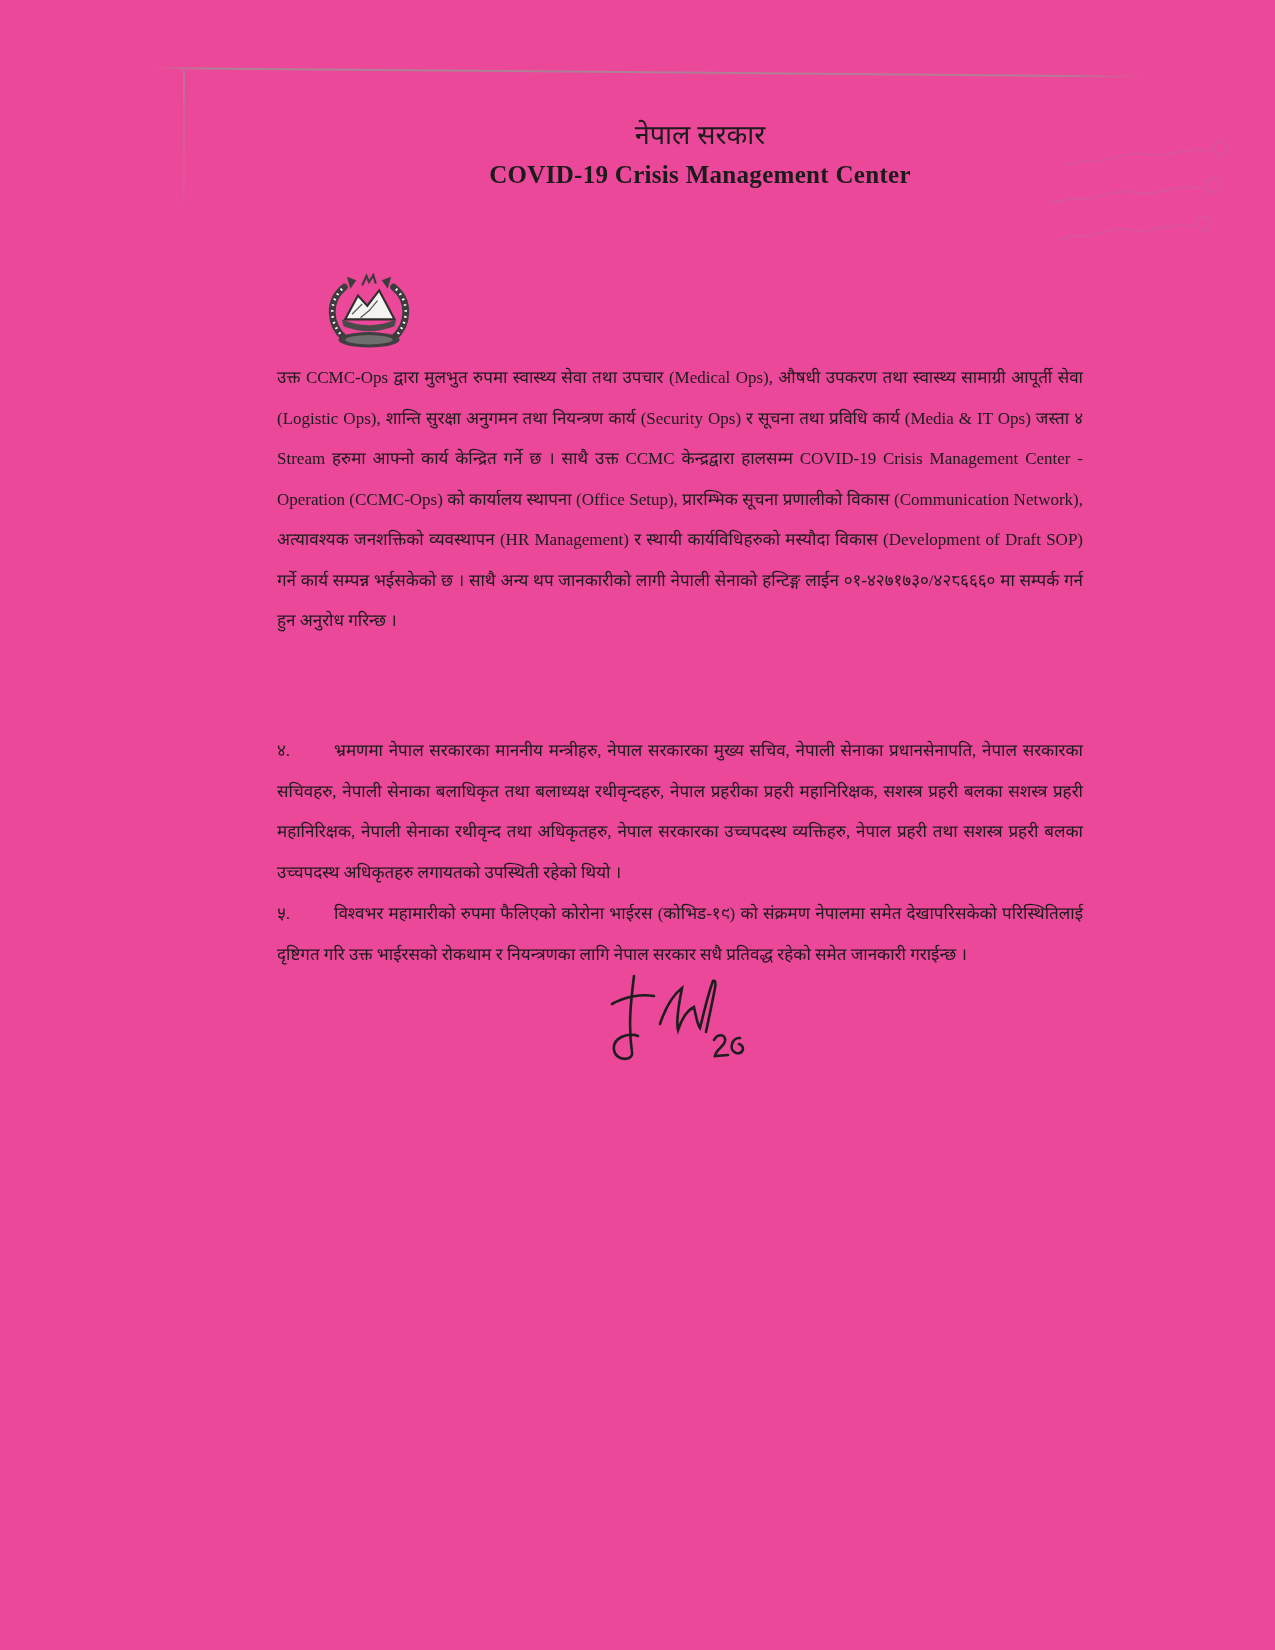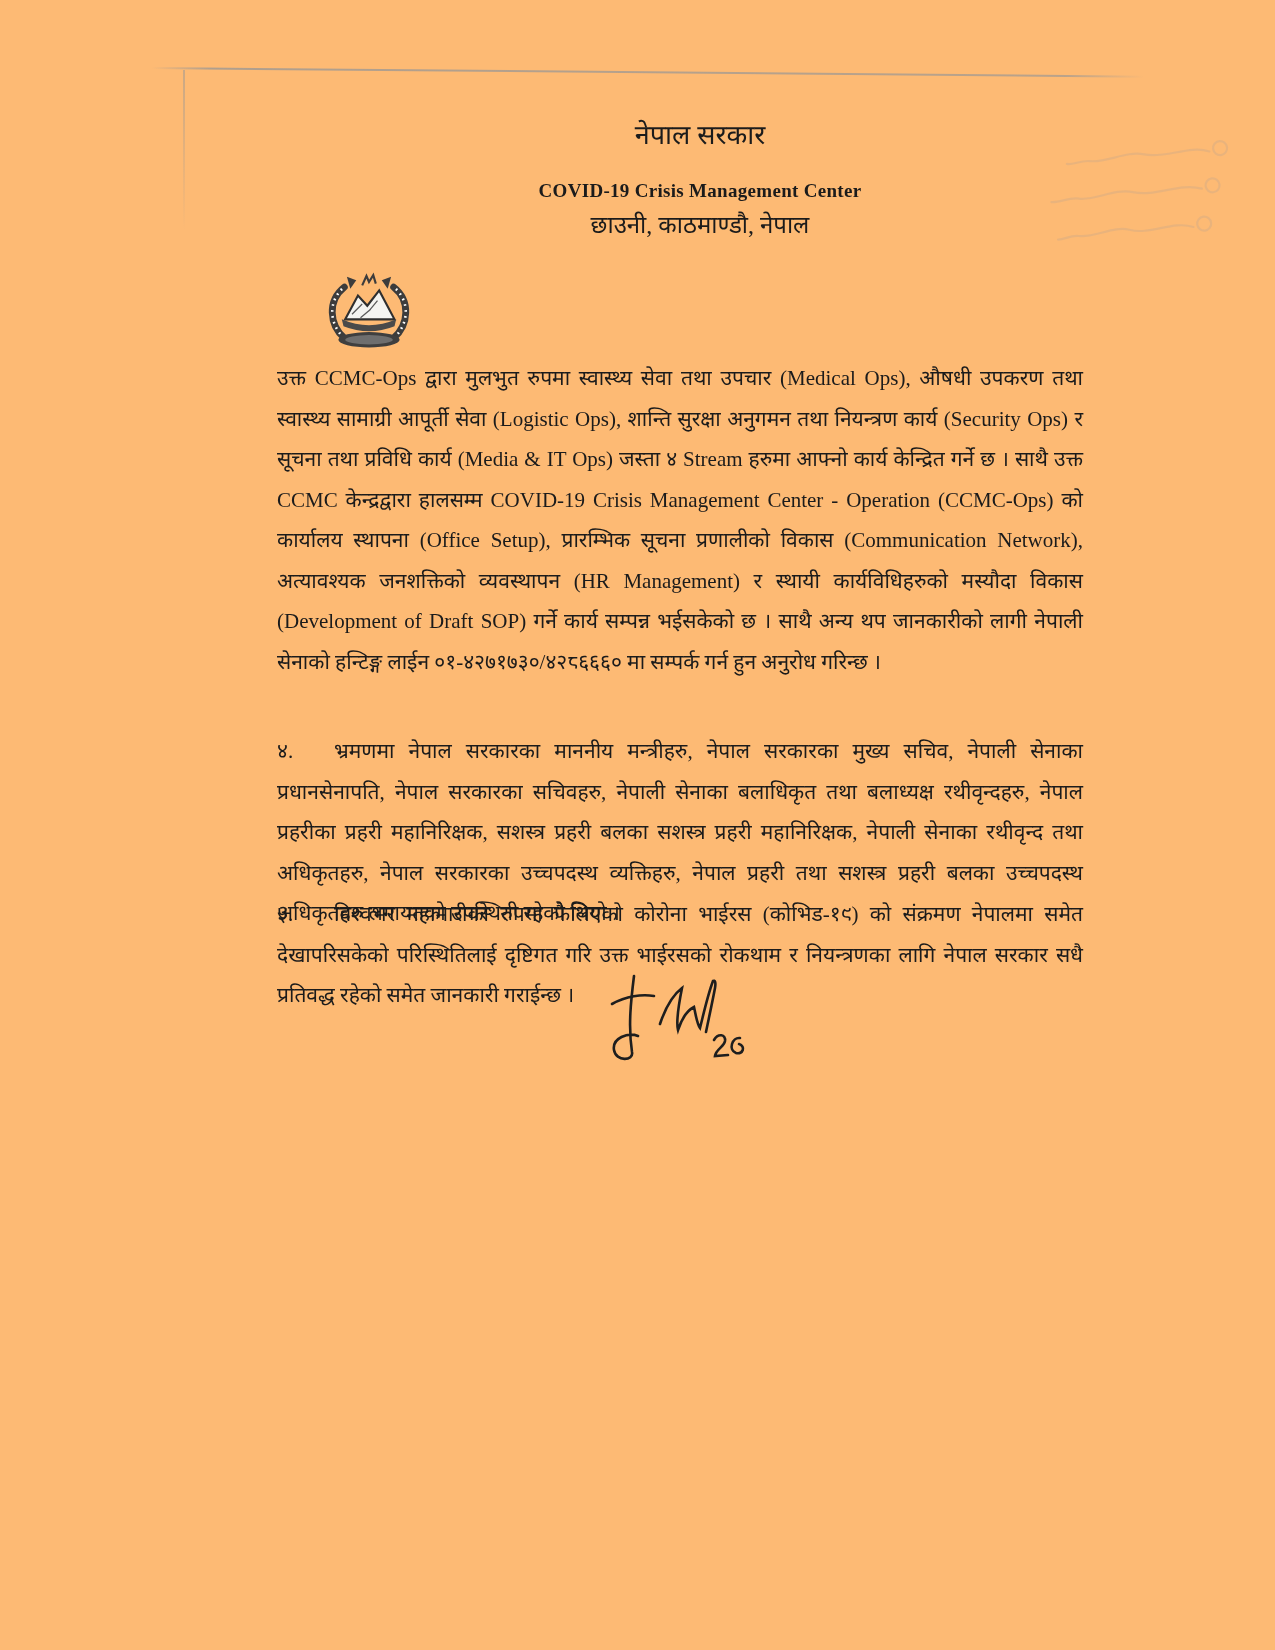--- a/index.html
+++ b/index.html
@@ -1,45 +1,45 @@
 <!DOCTYPE html>
 <html lang="ne"><head>
 <meta charset="utf-8">
 <style>
   html,body{margin:0;padding:0;background:#ffffff;}
   .page{
     position:relative;
     width:1275px;height:1650px;
-    background:#fdba74;
+    background:#ec4899;
     color:#1b1b1b;
     font-family:"Liberation Serif","DejaVu Serif",serif;
     overflow:hidden;
   }
   
   .edge-top{
     position:absolute;left:152px;top:67px;width:992px;height:2px;
     background:linear-gradient(to right, rgba(160,160,160,0), rgba(150,150,150,.75) 6%, rgba(150,150,150,.65) 92%, rgba(170,170,170,0));
     transform:rotate(0.5deg);transform-origin:left center;
   }
   .edge-left{
     position:absolute;left:183px;top:70px;width:1.5px;height:160px;
     background:linear-gradient(to bottom, rgba(150,150,150,.5), rgba(160,160,160,0));
   }
   .hdr{
     position:absolute;left:150px;top:118px;width:1100px;
     text-align:center;
   }
   .h-np{font-size:27px;line-height:34px;}
-  .h-en{font-size:19px;font-weight:bold;line-height:32px;margin-top:23px;letter-spacing:.3px;}
+  .h-en{font-size:25px;font-weight:bold;line-height:32px;margin-top:7px;letter-spacing:.3px;}
   .h-ad{font-size:24px;line-height:30px;margin-top:3px;}
   .emblem{position:absolute;left:318px;top:270px;}
   .bleed{position:absolute;left:975px;top:142px;transform:rotate(-7deg);opacity:.5;}
   .para{
     position:absolute;left:277px;width:806px;margin:0;
-    font-size:21px;line-height:40.5px;
+    font-size:17px;line-height:40.5px;
     text-align:justify;text-justify:inter-word;
   }
   .p3{top:358px;}
   .p4{top:731px;}
   .p5{top:894px;}
   .pnum{display:inline-block;width:57px;}
   .signature{position:absolute;left:598px;top:966px;}
 </style>
 </head>
 <body>
@@ -58,21 +58,20 @@
         <path d="M229,58 C207,49 182,61 160,53 C142,47 122,57 106,53 C96,50 86,55 78,53"></path>
         <circle cx="227" cy="93" r="7"></circle>
         <path d="M216,95 C196,86 172,98 152,90 C137,84 117,94 101,90 C93,88 86,92 80,91"></path>
       </g>
     </svg>
   </div>
 
   <header class="hdr">
     <div class="h-np">नेपाल सरकार</div>
     <div class="h-en">COVID-19 Crisis Management Center</div>
-    <div class="h-ad">छाउनी, काठमाण्डौ, नेपाल</div>
   </header>
 
   <div class="emblem">
     <svg width="102" height="80" viewBox="0 0 120 94">
 
       <path d="M31,80 C13,64 11,36 31,20" fill="none" stroke="#3c3c3c" stroke-width="8" stroke-linecap="round"></path>
       <path d="M31,80 C13,64 11,36 31,20" fill="none" stroke="#fdfdfc" stroke-width="3" stroke-dasharray="2 5"></path>
       <path d="M89,80 C107,64 109,36 89,20" fill="none" stroke="#3c3c3c" stroke-width="8" stroke-linecap="round"></path>
       <path d="M89,80 C107,64 109,36 89,20" fill="none" stroke="#fdfdfc" stroke-width="3" stroke-dasharray="2 5"></path>
 

